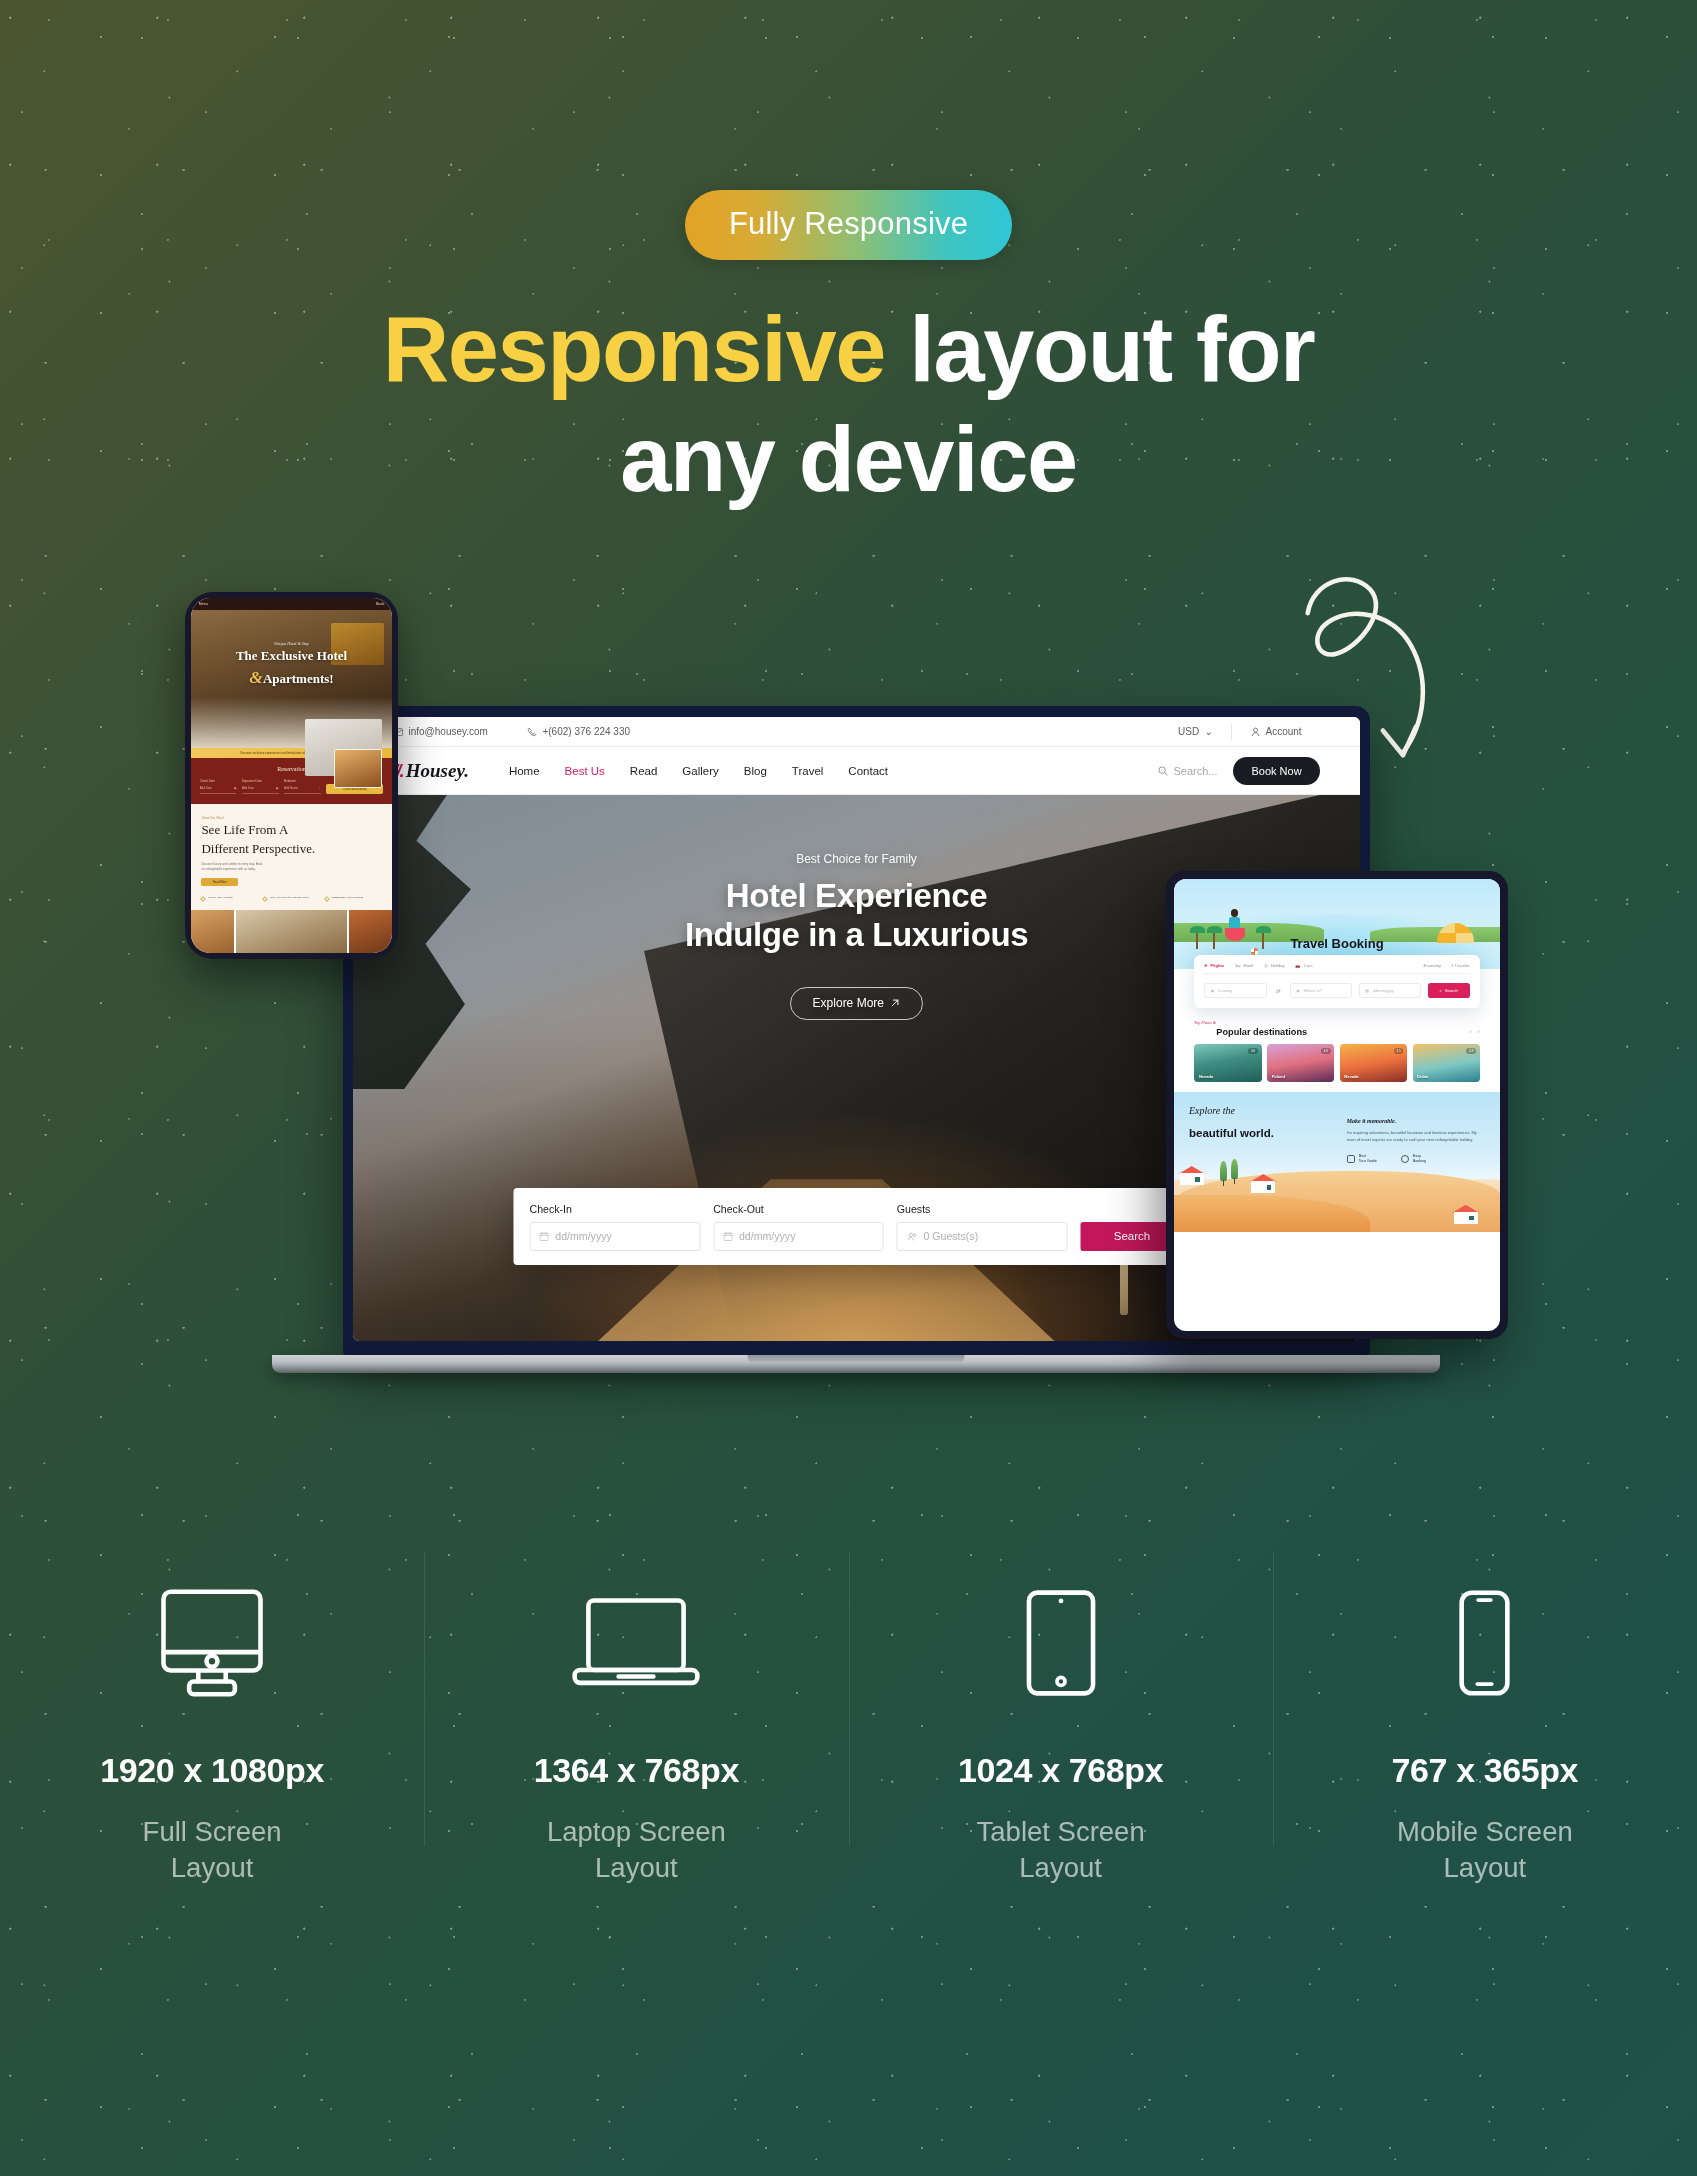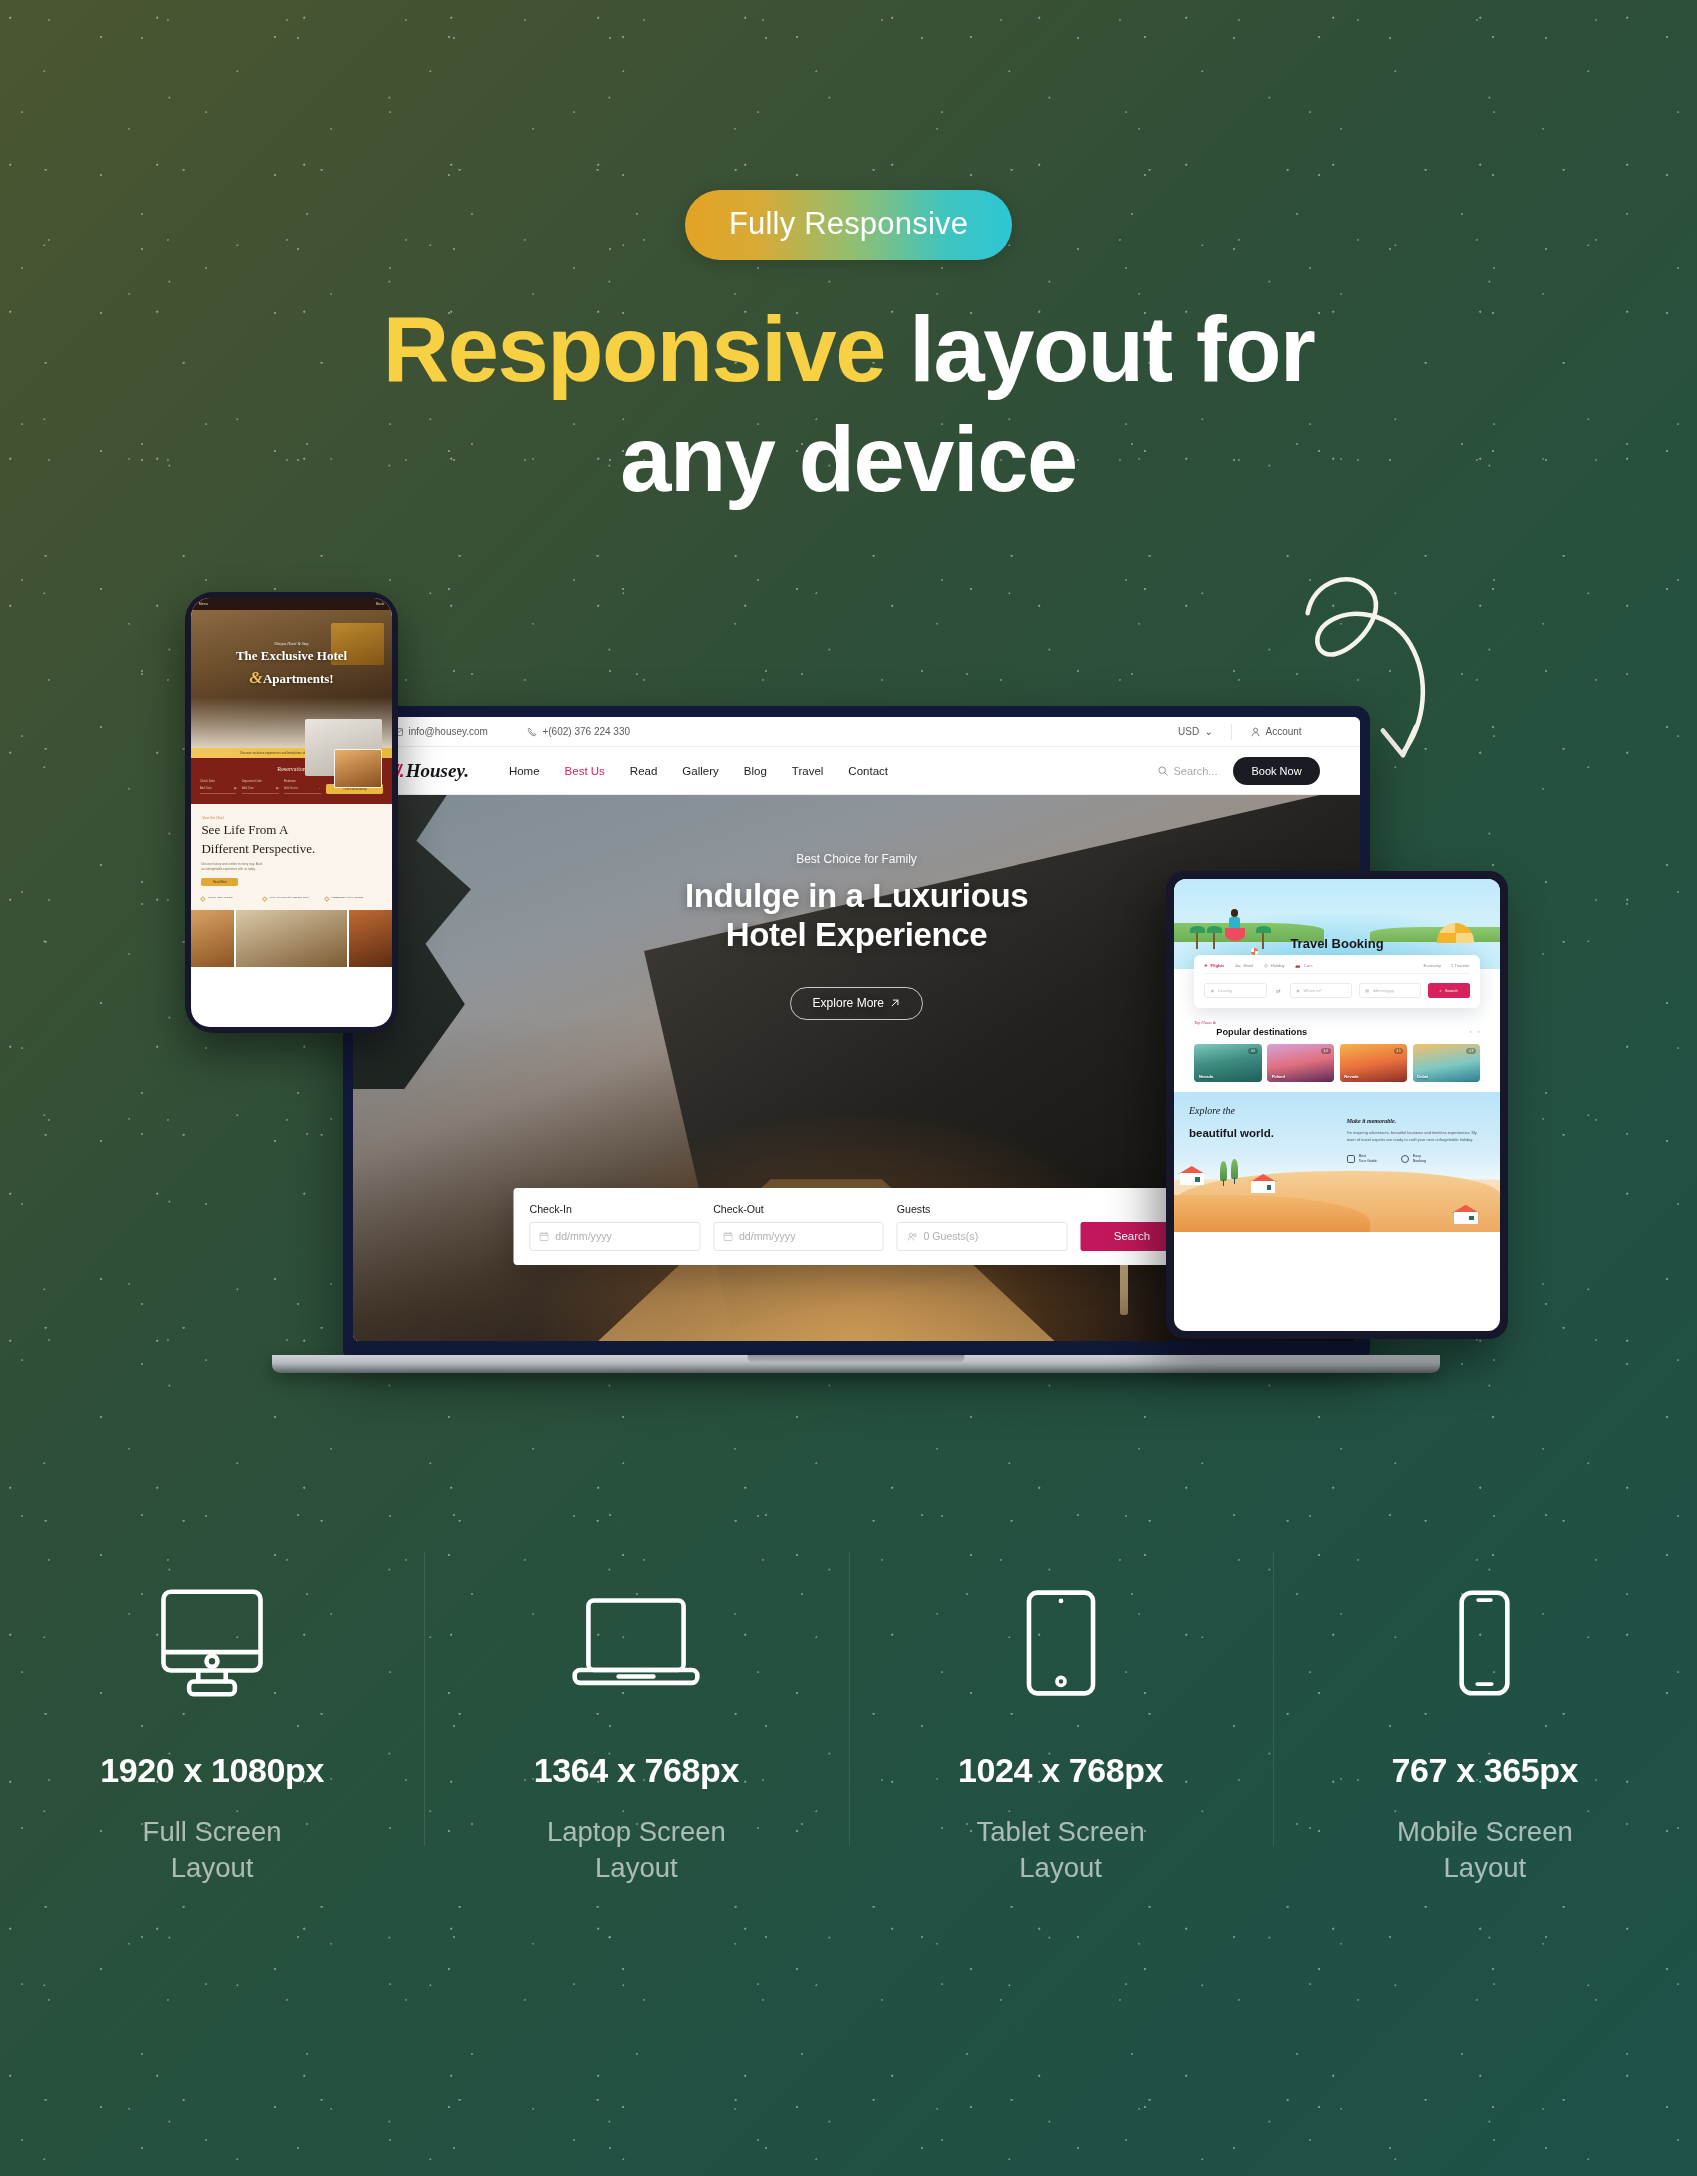--- a/index.html
+++ b/index.html
@@ -208,21 +208,21 @@
   .bf-search {
     width: 103px; height: 28.5px;
     background: #c2185b; color: #fff;
     display: flex; align-items: center; justify-content: center;
     font-size: 11.5px; border-radius: 2.8px;
   }
 
   
   .phone {
     position: absolute; left: 185px; top: -106px;
-    width: 213px; height: 441px;
+    width: 213px; height: 367px;
     background: #16172b;
     border-radius: 28px;
     padding: 6.4px;
     box-shadow: 0 20px 44px rgba(0,0,0,.45);
     z-index: 3;
   }
   .phone-screen { width: 100%; height: 100%; border-radius: 19px; overflow: hidden; background: #fff; position: relative; }
   .ph-nav { height: 12px; background: #2b1510; display: flex; align-items: center; justify-content: space-between; padding: 0 7.3px; }
   .ph-nav span { font-size: 3.7px; color: #e8d9bb; }
   .ph-hero {
@@ -435,22 +435,22 @@
 
           <div class="hero">
             <div class="hero-mountain"></div>
             <div class="hero-roof"></div>
             <div class="hero-glow"></div>
             <div class="hero-path"></div>
             <div class="hero-lamp"></div>
 
             <div class="hero-text">
               <div class="hero-eyebrow">Best Choice for Family</div>
+              <div class="hero-title">Hotel Experience</div>
               <div class="hero-title">Indulge in a Luxurious</div>
-              <div class="hero-title">Hotel Experience</div>
               <div class="hero-cta">
                 <span>Explore More</span>
                 <svg width="10" height="10" viewBox="0 0 12 12">
                   <path d="M2.5 9.5 L9.5 2.5 M4 2.5 H9.5 V8" fill="none" stroke="#fff" stroke-width="1.2" stroke-linecap="round"></path>
                 </svg>
               </div>
             </div>
 
             <div class="bookform">
               <div class="bf-field">

